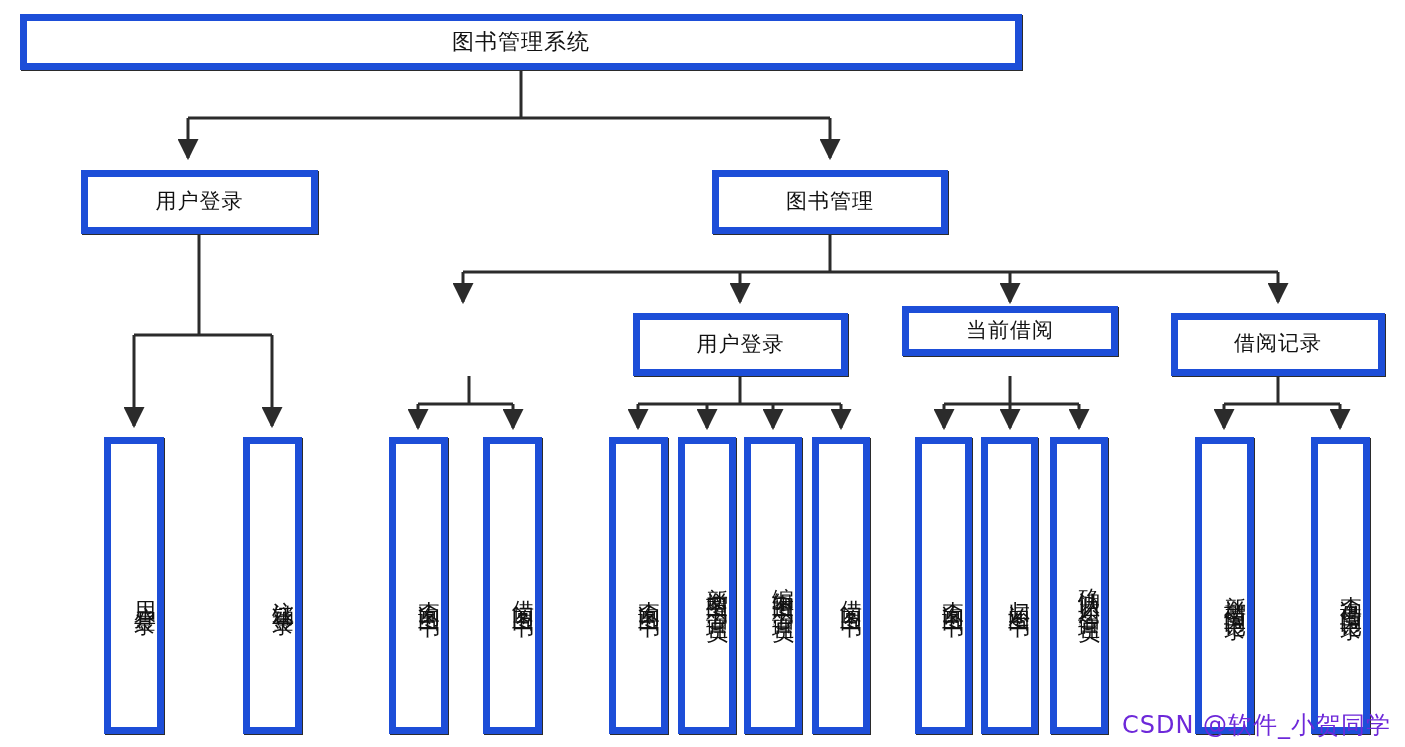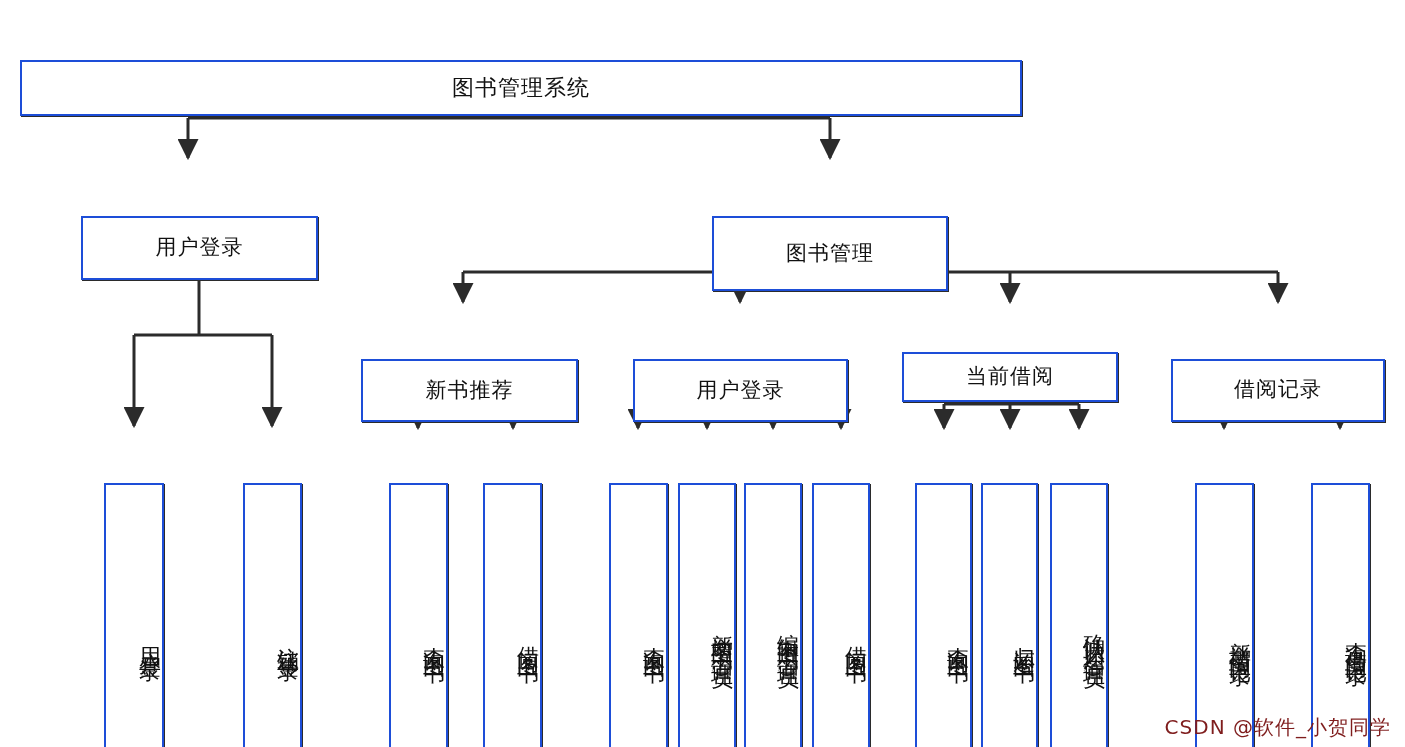--- a/index.html
+++ b/index.html
@@ -7,28 +7,27 @@
   body{
     font-family:"DejaVu Sans","Liberation Sans",sans-serif;
     width:1405px;height:747px;position:relative;overflow:hidden;
   }
   #canvas{position:absolute;left:0;top:0;width:1405px;height:747px;}
   svg#wires{position:absolute;left:0;top:0;width:1405px;height:747px;pointer-events:none;}
 
   .node{
     position:absolute;
     background:#ffffff;
-    border:2px solid #1d4ed8;
+    border:7px solid #1d4ed8;
     box-sizing:border-box;
     box-shadow:1px 1px 0 0 #2b2b2b;
     display:flex;
     align-items:center;
     justify-content:center;
     color:#111111;
-    margin-top:46px;
   }
   .node.horiz{
     font-size:21px;
     letter-spacing:1px;
     line-height:1.1;
     white-space:nowrap;
   }
   .node.root{font-size:22px;}
   .node.vert{
     writing-mode:vertical-rl;
@@ -43,22 +42,22 @@
   }
   .node.vert .vlabel{
     writing-mode:vertical-rl;
     text-orientation:upright;
     display:block;
   }
   .watermark{
     position:absolute;
     right:14px;
     bottom:6px;
-    font-size:20px;
-    color:#7f1d1d;
+    font-size:24px;
+    color:#6d28d9;
     letter-spacing:1px;
     white-space:nowrap;
     user-select:none;
   }
 </style>
 </head>
 <body>
 
 <div id="canvas">
 
@@ -109,23 +108,22 @@
       <path d="M 1224 404 L 1340 404"></path>
       <path d="M 1224 404 L 1224 428" marker-end="url(#arrow)"></path>
       <path d="M 1340 404 L 1340 428" marker-end="url(#arrow)"></path>
     </g>
   </svg>
 
   <div class="node horiz root" style="left:20px;top:14px;width:1002px;height:56px;">图书管理系统</div>
 
   <div class="node horiz" style="left:81px;top:170px;width:237px;height:64px;">用户登录</div>
 
-  <div class="node horiz" style="left:712px;top:170px;width:236px;height:75px;text-align:center;">图书管理</div>
+  <div class="node horiz" style="left:712px;top:170px;width:236px;height:64px;text-align:center;">图书管理</div>
 
-  <div class="node horiz" style="left:361px;top:313px;width:217px;height:63px;">新书推荐</div>
 
   <div class="node horiz" style="left:633px;top:313px;width:215px;height:63px;">用户登录</div>
 
   <div class="node horiz" style="left:902px;top:306px;width:216px;height:50px;">当前借阅</div>
 
   <div class="node horiz" style="left:1171px;top:313px;width:214px;height:63px;font-family:Liberation Mono, monospace;">借阅记录</div>
 
   <div class="node vert" style="left:104px;top:437px;width:60px;height:297px;">
     <span class="vlabel">用户登录</span>
   </div>

